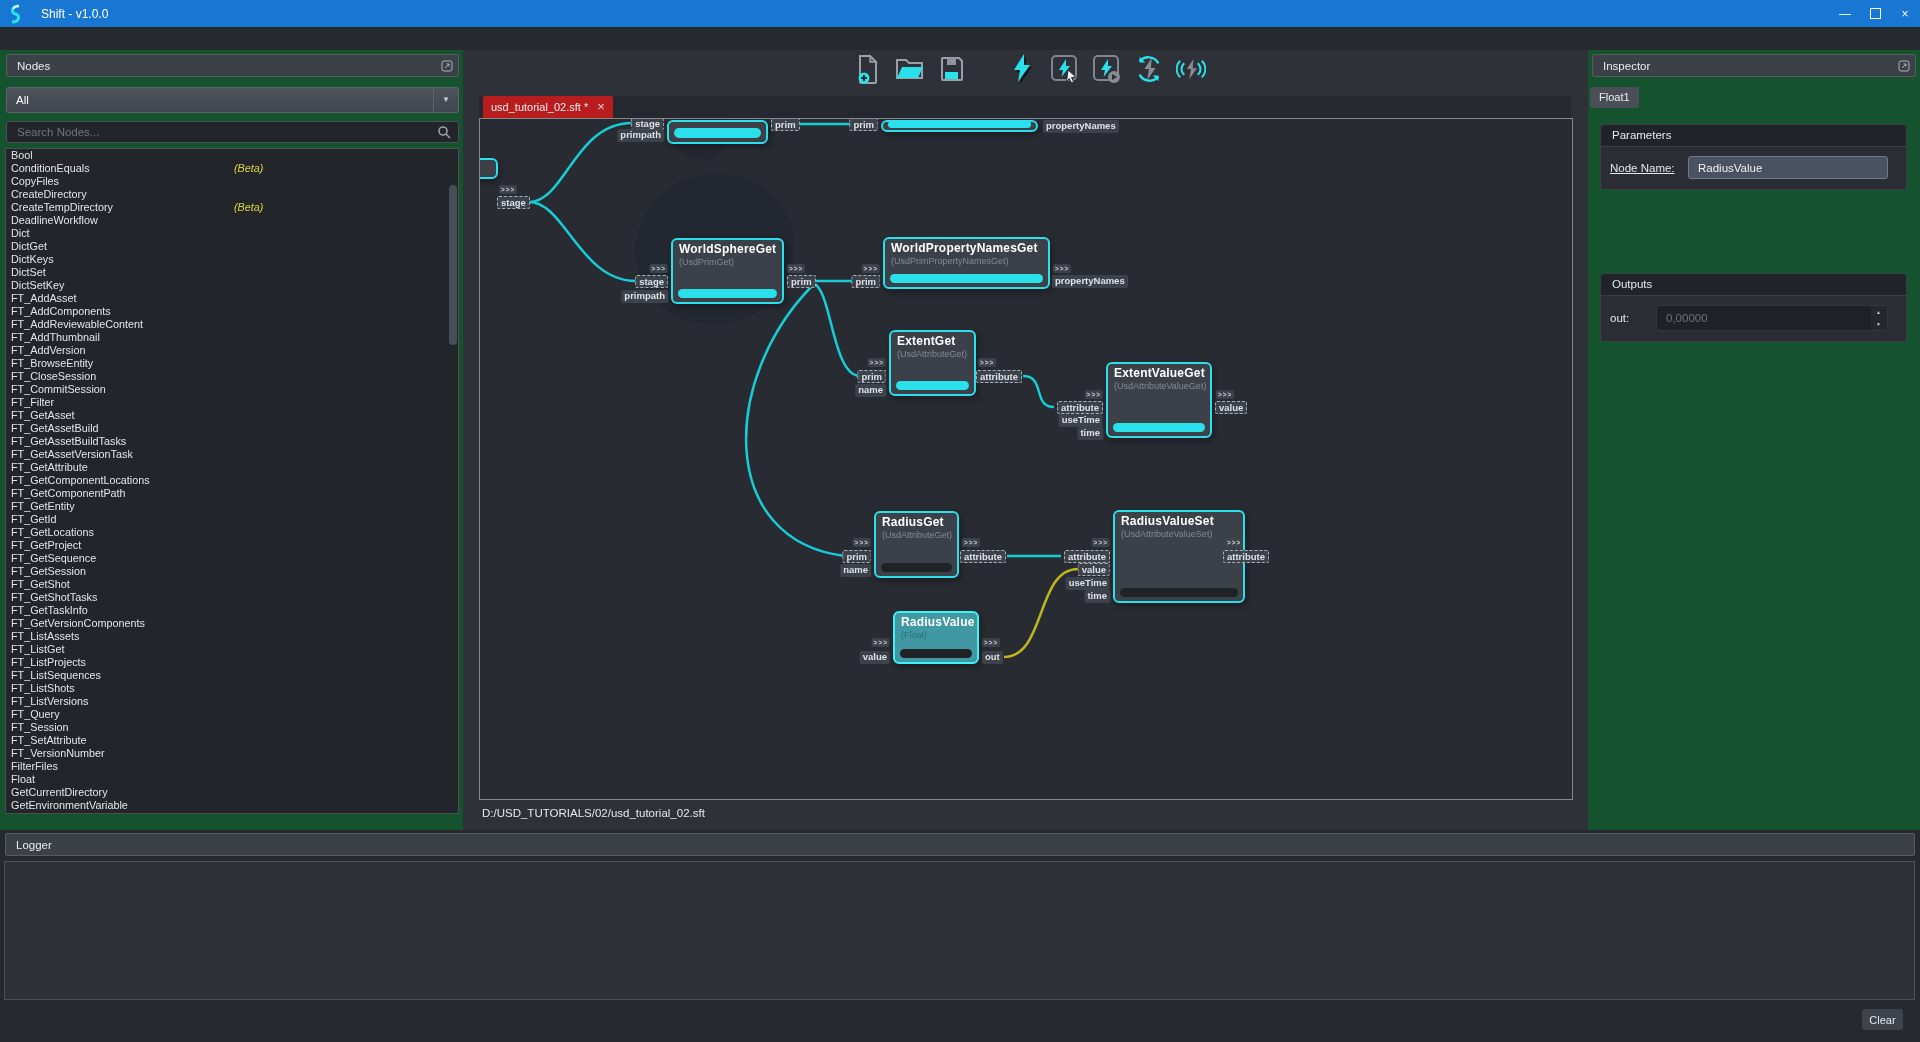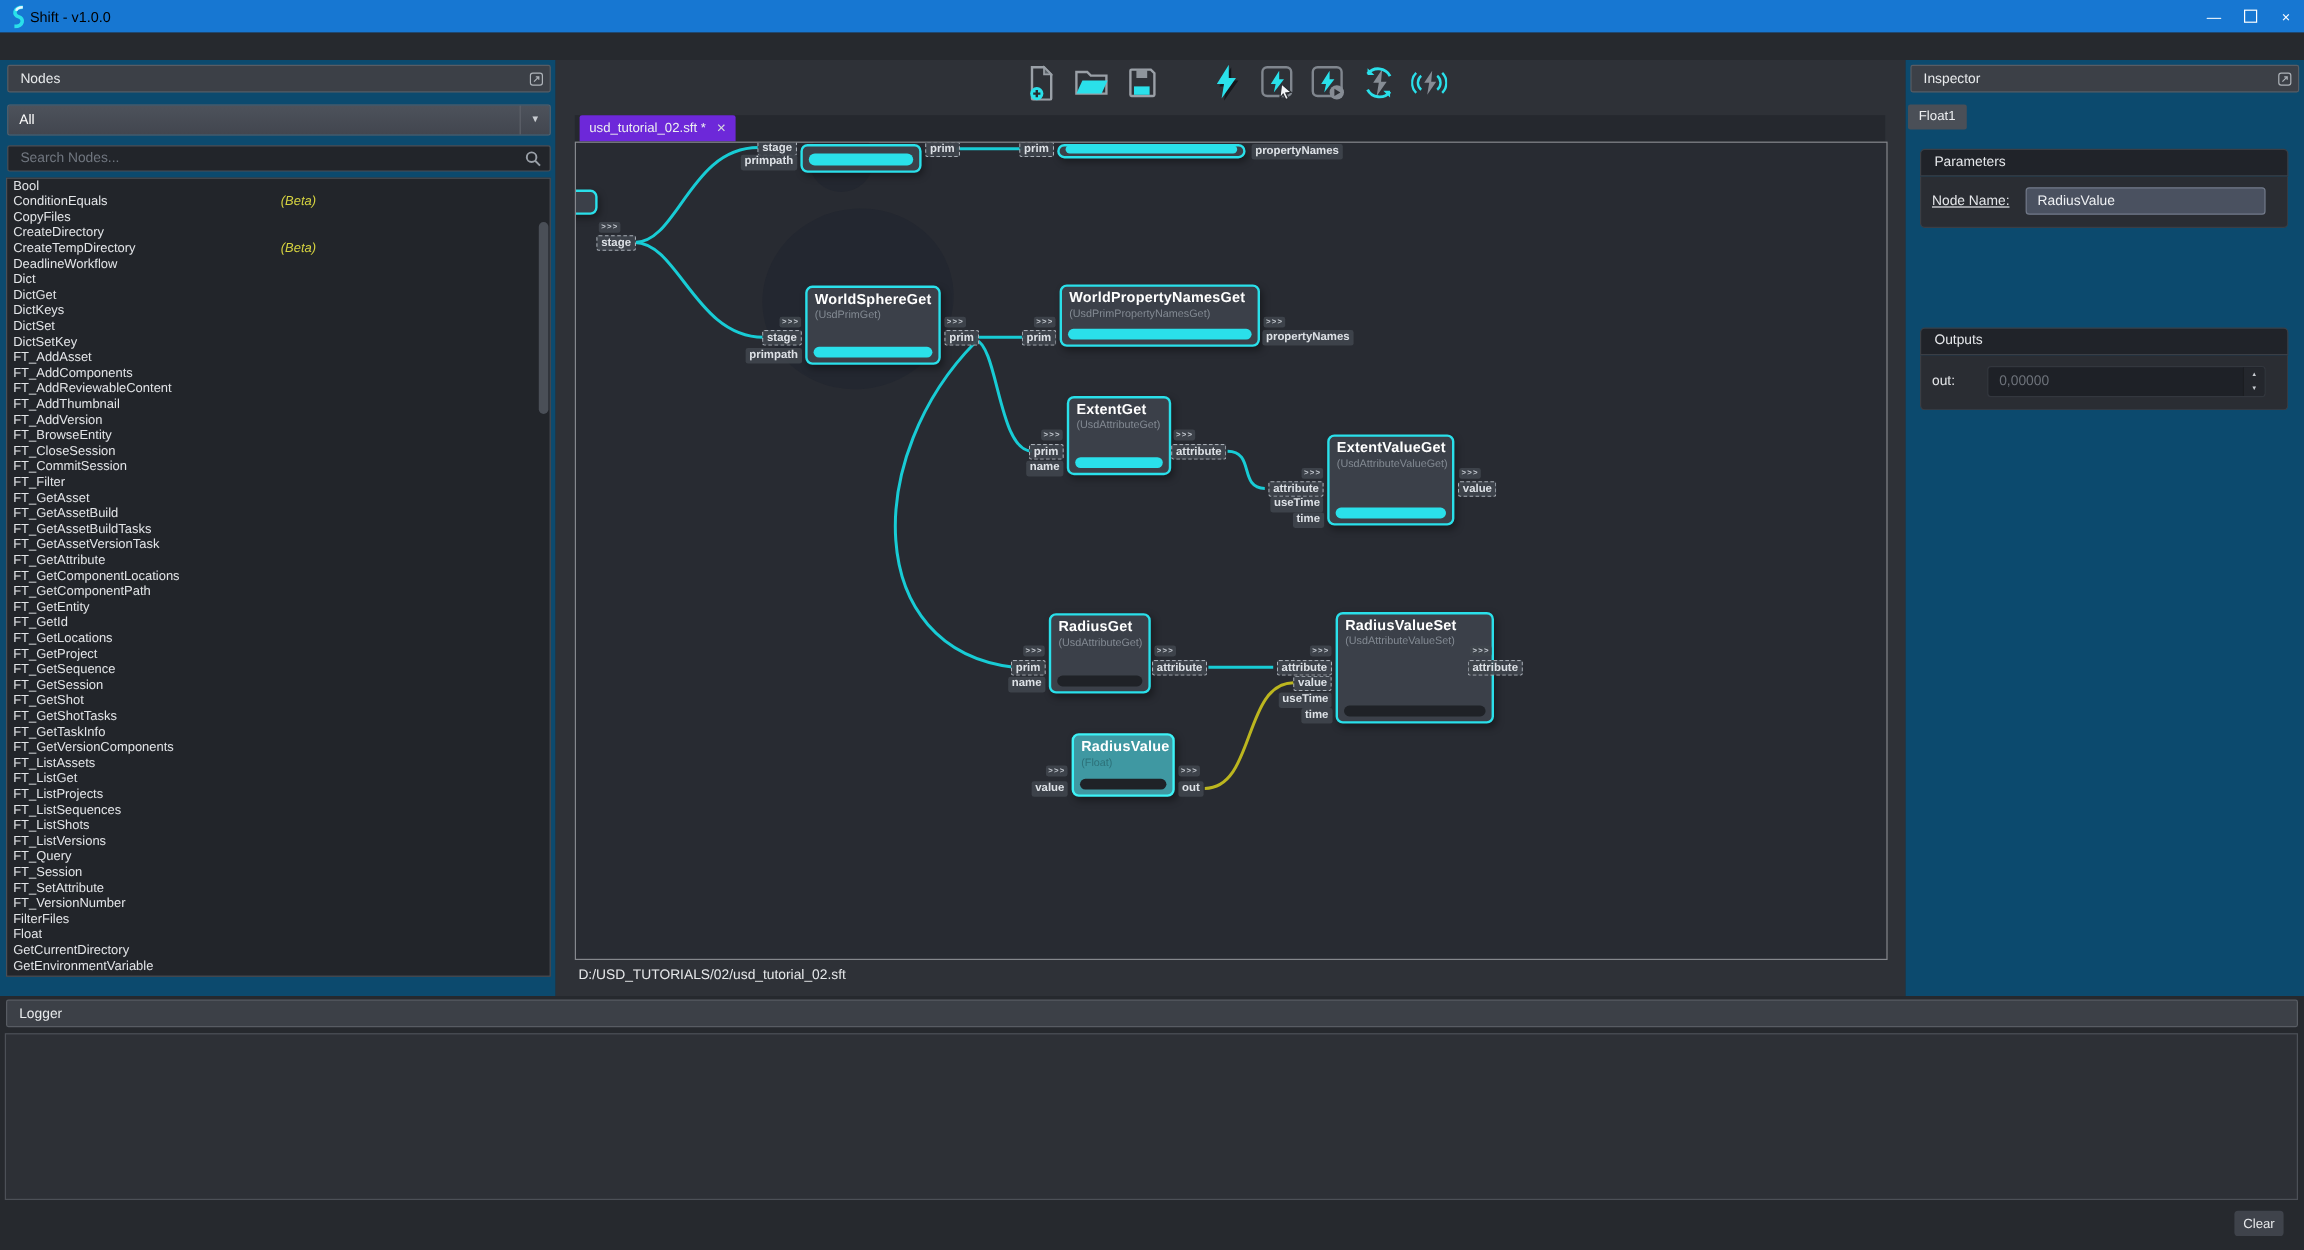--- a/index.html
+++ b/index.html
@@ -1,29 +1,29 @@
 <!DOCTYPE html>
 <html><head>
 <meta charset="utf-8">
 <style>
   html,body{margin:0;padding:0;background:#1b1d21;}
   .app{position:relative;width:1920px;height:1042px;background:#26292e;overflow:hidden;
        font-family:"Liberation Sans",sans-serif;color:#e6e8ea;-webkit-font-smoothing:antialiased;}
   
   .titlebar{position:absolute;left:0;top:0;width:1920px;height:27px;background:#1777d2;display:flex;align-items:center;}
   .logo{width:18px;height:20px;margin-left:7px;}
-  .tb-title{font-size:12px;color:#000000;margin-left:0;}
+  .tb-title{font-size:12px;color:#ffffff;margin-left:16px;}
   .winbtns{position:absolute;right:0;top:0;height:27px;display:flex;}
   .winbtn{width:30px;height:27px;display:flex;align-items:center;justify-content:center;color:#fff;font-size:12px;cursor:default;}
   .maxglyph{width:9px;height:9px;border:1px solid #fff;display:block;}
   
   .menubar{position:absolute;left:0;top:27px;width:1920px;height:23px;background:#24272c;display:flex;align-items:center;border-bottom:1px solid #1e2125;}
   .menu-item{font-size:11.5px;color:#eef0f2;padding:0 10px;height:23px;line-height:23px;}
   
-  .panel{position:absolute;background:#0c4a6e;}
+  .panel{position:absolute;background:#14532d;}
   .phead{position:absolute;height:23px;background:#3c4047;border:1px solid #585c63;border-radius:2px;
          font-size:11.5px;color:#e8eaec;line-height:22px;padding-left:10px;box-sizing:border-box;}
   .popup-ico{position:absolute;right:5px;top:5px;width:12px;height:12px;}
   
   .dropdown{position:absolute;left:6px;top:37px;width:453px;height:26px;background:linear-gradient(#4d525b,#42464f);
             border:1px solid #5e626a;border-radius:2px;box-sizing:border-box;font-size:11.5px;color:#fff;line-height:24px;padding-left:9px;}
   .dd-arrow{position:absolute;right:0;top:0;width:24px;height:24px;border-left:1px solid #5e626a;
             display:flex;align-items:center;justify-content:center;color:#c9cdd2;font-size:8px;}
   .searchbox{position:absolute;left:6px;top:71px;width:453px;height:22px;background:#22252a;border:1px solid #4b4f56;
              border-radius:2px;box-sizing:border-box;font-size:11.5px;color:#70767f;line-height:20px;padding-left:10px;}
@@ -31,21 +31,21 @@
   .nodelist{position:absolute;left:5px;top:98px;width:454px;height:666px;background:#22252a;border:1px solid #4b4f56;
             box-sizing:border-box;overflow:hidden;}
   .nl-row{position:relative;height:13px;line-height:13px;font-size:10.8px;color:#e3e5e8;padding-left:5px;white-space:nowrap;}
   .nl-beta{position:absolute;left:228px;top:0;color:#d7d440;font-style:italic;}
   .nl-scroll{position:absolute;right:1px;top:36px;width:8px;height:160px;background:#4a4f57;border-radius:4px;}
   
   .center{position:absolute;left:463px;top:50px;width:1125px;height:780px;background:#2e3137;}
   .toolbar-icons{position:absolute;top:3px;display:flex;gap:12px;}
   .ticon{width:30px;height:32px;display:flex;align-items:center;justify-content:center;}
   .tabbar{position:absolute;left:16px;top:46px;width:1092px;height:22px;background:#25282e;}
-  .tab{position:absolute;left:4px;top:0;height:22px;background:#6d28d9;border-radius:2px 2px 0 0;display:flex;align-items:center;padding:0 8px;}
+  .tab{position:absolute;left:4px;top:0;height:22px;background:#b91c1c;border-radius:2px 2px 0 0;display:flex;align-items:center;padding:0 8px;}
   .tab-label{font-size:11px;color:#eceef0;white-space:nowrap;}
   .tab-close{font-size:13px;color:#d6d9dd;margin-left:9px;line-height:20px;}
   .canvas{position:absolute;left:16px;top:68px;width:1092px;height:680px;background:#282b32;border:1px solid #85888d;
           box-sizing:content-box;overflow:hidden;}
   .wiresvg{position:absolute;left:0;top:0;z-index:1;}
   .node{position:absolute;background:#3b4049;border:2px solid #2ae0ea;border-radius:6px;box-sizing:border-box;z-index:2;
         box-shadow:2px 3px 6px rgba(0,0,0,.35);}
   .node .ntitle{font-size:12px;font-weight:bold;color:#fff;padding:2px 6px 0;white-space:nowrap;letter-spacing:.2px;}
   .node .nsub{font-size:9px;color:#838a93;padding:1px 6px 0;white-space:nowrap;}
   .node .nbar{position:absolute;left:5px;right:5px;border-radius:5px;background:#1f2227;}

